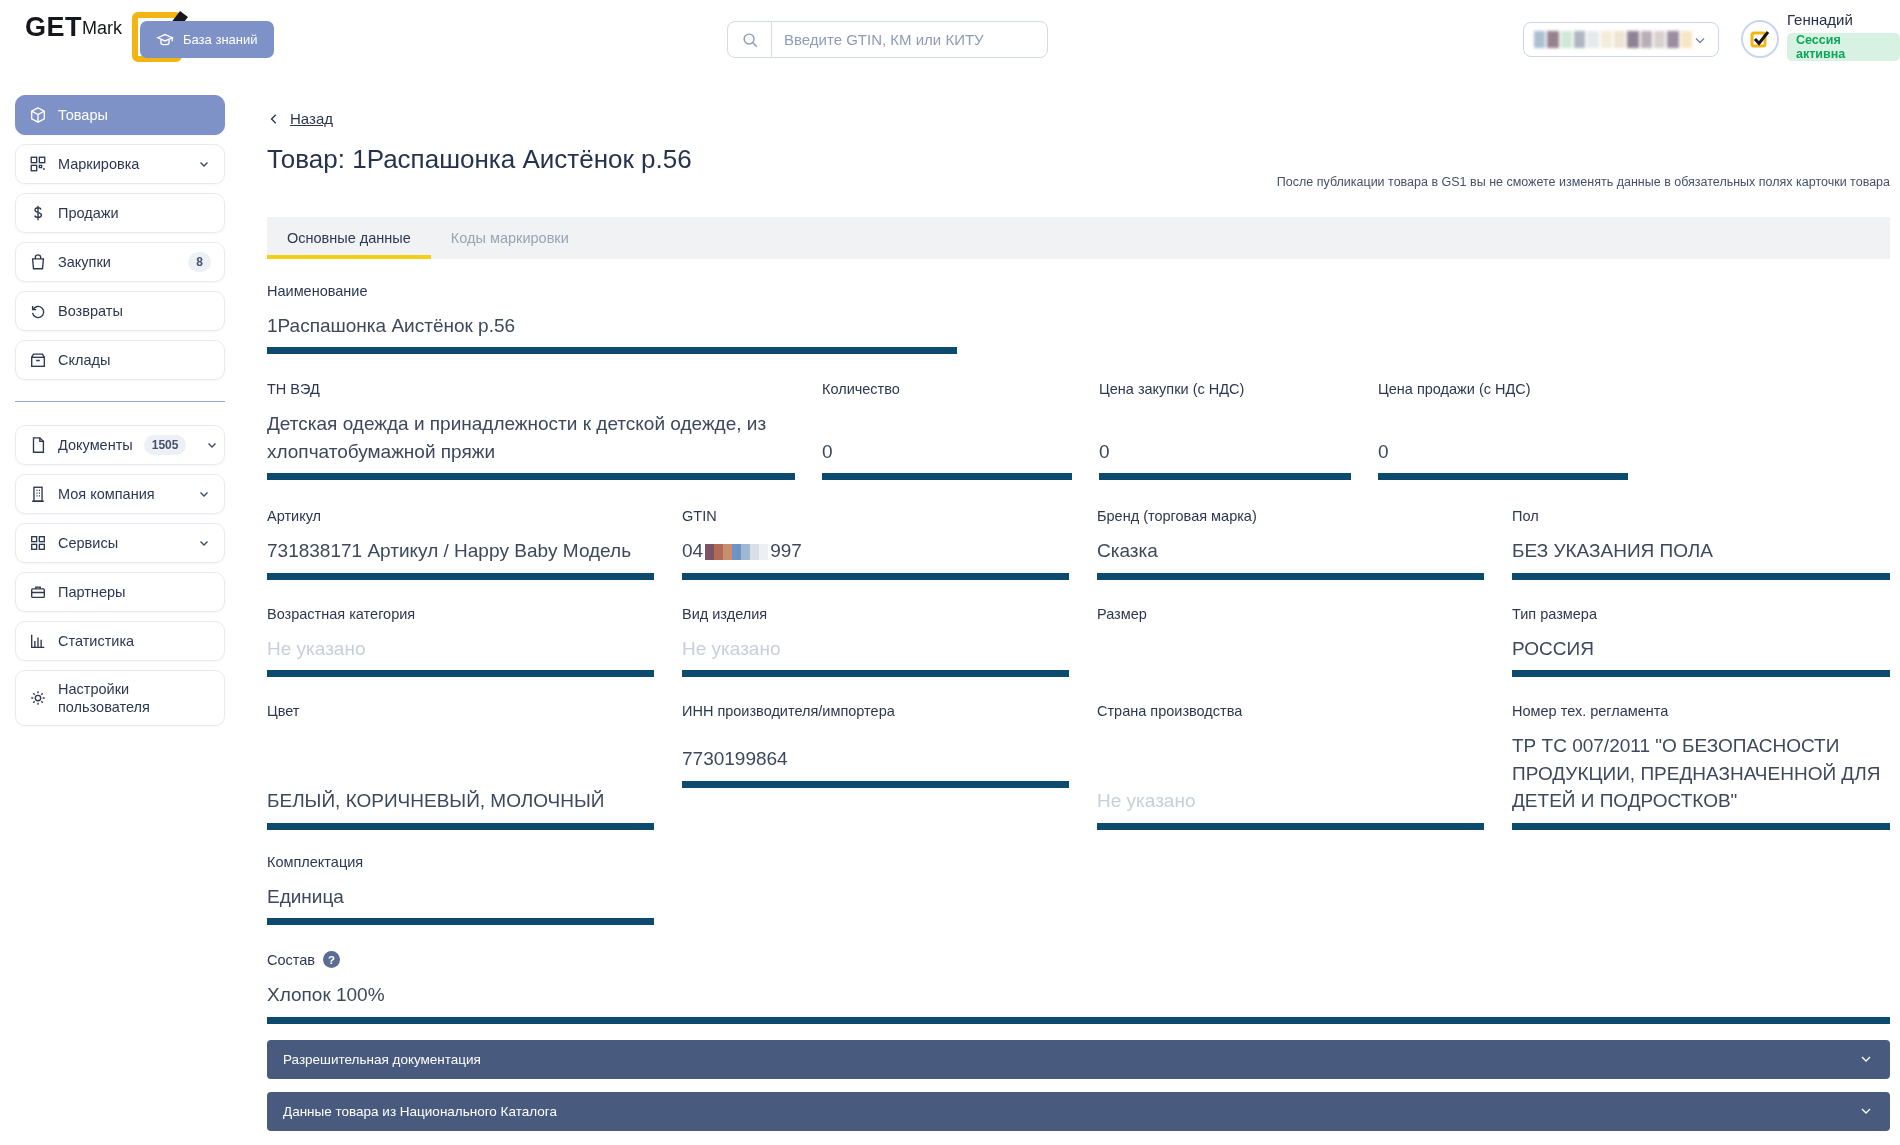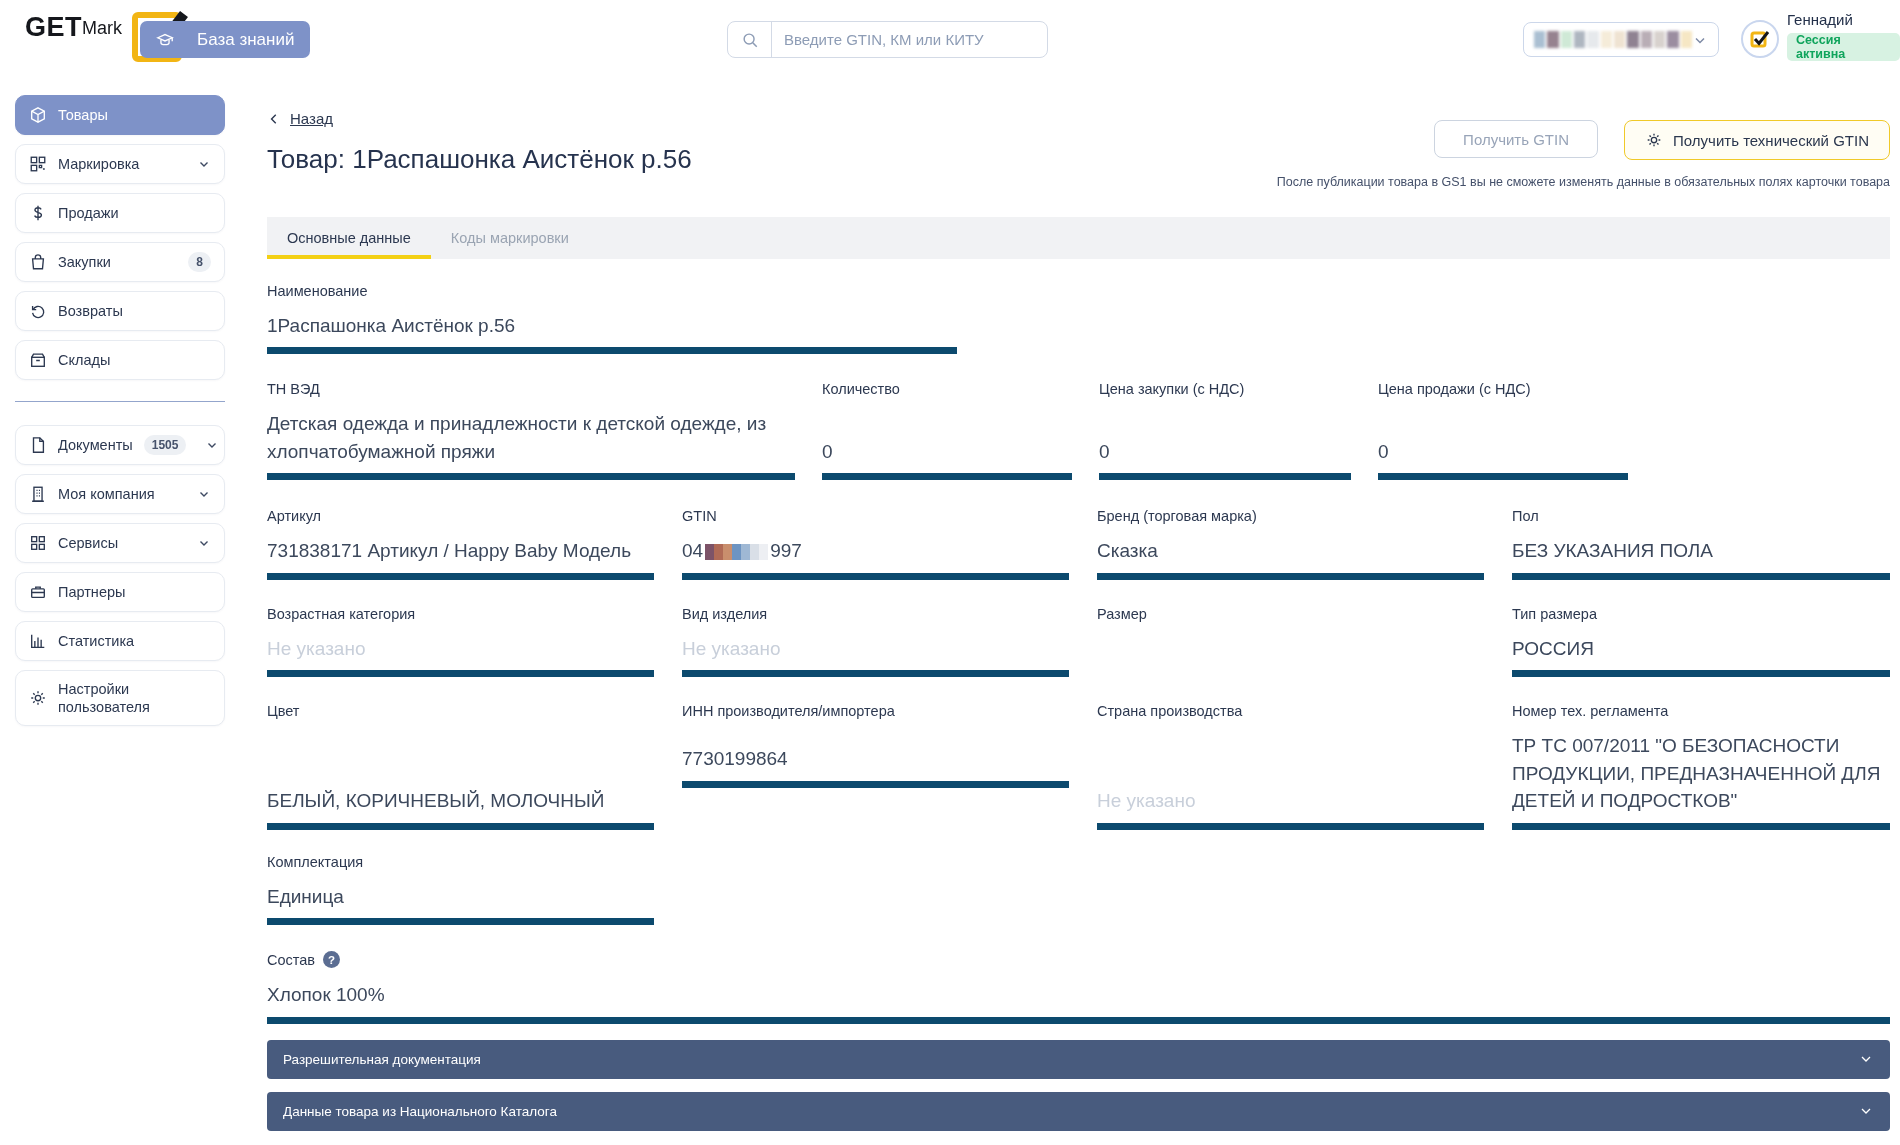--- a/index.html
+++ b/index.html
@@ -11,22 +11,22 @@
   svg { display:block; }
 
   
   .topbar { position:absolute; left:0; top:0; width:1900px; height:80px; background:#fff; }
   .logo { position:absolute; left:25px; top:12px; display:flex; align-items:flex-start; }
   .logo-text { display:flex; flex-direction:row; color:#15171c; margin-top:3px; }
   .logo-text .l1 { font-size:27px; font-weight:800; letter-spacing:.5px; line-height:.9; }
   .logo-text .l2 { font-size:18px; font-weight:400; margin-top:3px; }
   .logo-box { position:relative; width:50px; height:50px; margin-left:10px; border:6px solid #f2b514; border-radius:6px; }
   .logo-box svg { position:absolute; left:-4px; top:-12px; }
-  .kb-btn { position:absolute; left:140px; top:21px; height:37px; display:inline-flex; align-items:center; gap:23px;
-    background:#7e92c8; color:#fff; border:none; border-radius:7px; padding:12px 16px; font-size:17px;
+  .kb-btn { position:absolute; left:140px; top:21px; height:37px; display:inline-flex; align-items:center; gap:9px;
+    background:#7e92c8; color:#fff; border:none; border-radius:7px; padding:12px 16px; font-size:13px;
     font-family:"Liberation Sans",sans-serif; cursor:pointer; }
   .search { position:absolute; left:727px; top:21px; width:321px; height:37px; border:1px solid #d3dae6; border-radius:8px;
     display:flex; align-items:center; background:#fff; }
   .search .s-icon { width:44px; height:100%; display:flex; align-items:center; justify-content:center;
     border-right:1px solid #d3dae6; color:#8d9cb5; }
   .search input { flex:1; border:none; outline:none; padding:0 12px; font-size:15px; color:#2c3850;
     font-family:"Liberation Sans",sans-serif; background:transparent; }
   .search input::placeholder { color:#8d9cb5; }
   .org-select { position:absolute; left:1523px; top:22px; width:196px; height:35px; border:1px solid #ccd7ea; border-radius:8px;
     display:flex; align-items:center; padding:0 10px; cursor:pointer; background:#fff; }
@@ -315,32 +315,20 @@
   <a class="back-link">
     <span>
         <svg width="14" height="14" viewBox="0 0 20 20" fill="none" stroke="currentColor" stroke-width="2">
           <path d="M12.5 4 6.5 10l6 6"></path>
         </svg>
       </span>
     <span class="txt">Назад</span>
   </a>
   <h1 class="page-title">Товар: 1Распашонка Аистёнок р.56</h1>
 
-  <div class="actions">
-    <button class="btn-gtin">Получить GTIN</button>
-    <button class="btn-tech-gtin">
-      <span>
-          <svg viewBox="0 0 20 20" width="18" height="18" fill="none" stroke="#2b374e" stroke-width="1.5">
-            <circle cx="10" cy="10" r="3"></circle>
-            <path d="M10 3v2M10 15v2M3 10h2M15 10h2M5 5l1.5 1.5M13.5 13.5 15 15M15 5l-1.5 1.5M6.5 13.5 5 15"></path>
-          </svg>
-        </span>
-      <span>Получить технический GTIN</span>
-    </button>
-  </div>
   <div class="gs1-note">После публикации товара в GS1 вы не сможете изменять данные в обязательных полях карточки товара</div>
 
   <div class="tabbar">
     <div class="tab active">Основные данные</div>
     <div class="tab">Коды маркировки</div>
   </div>
 
   
   <div class="frow g1 r1">
     <div class="cell w690">

